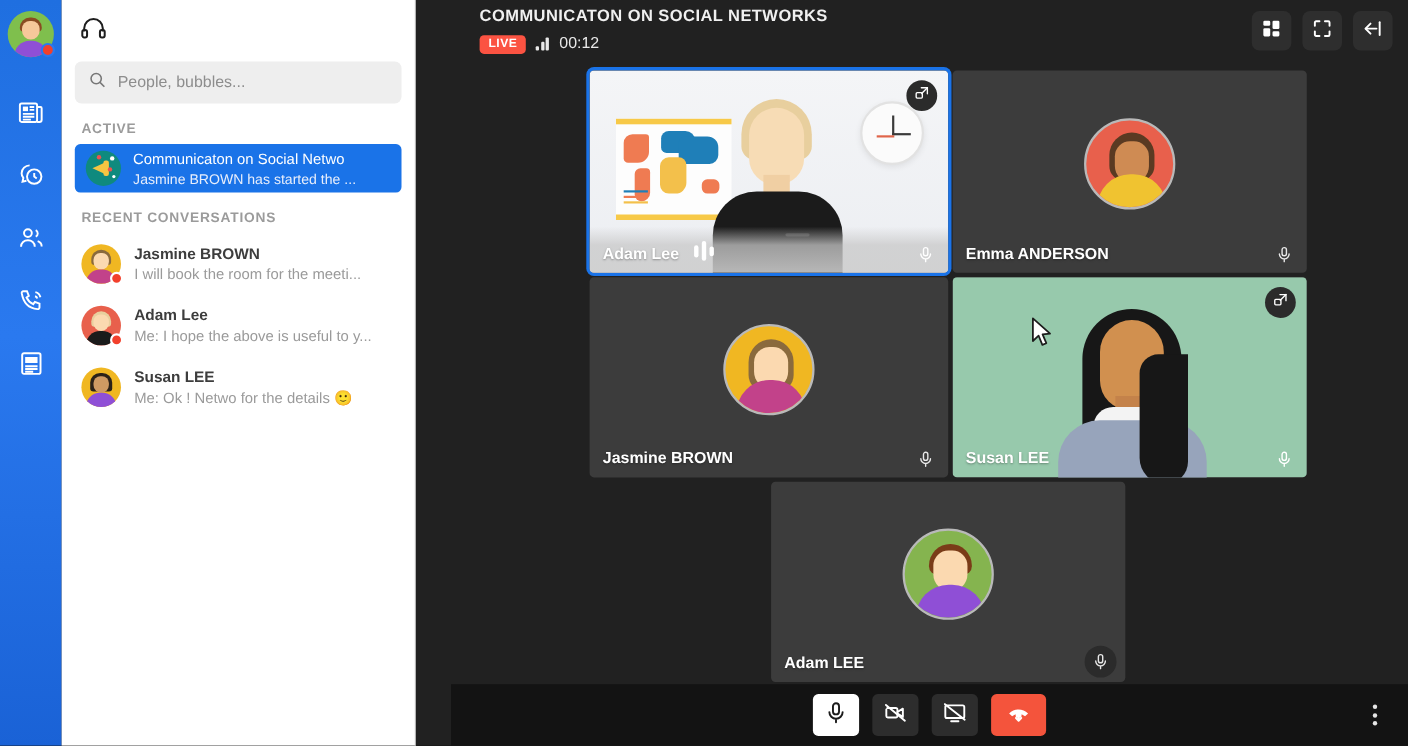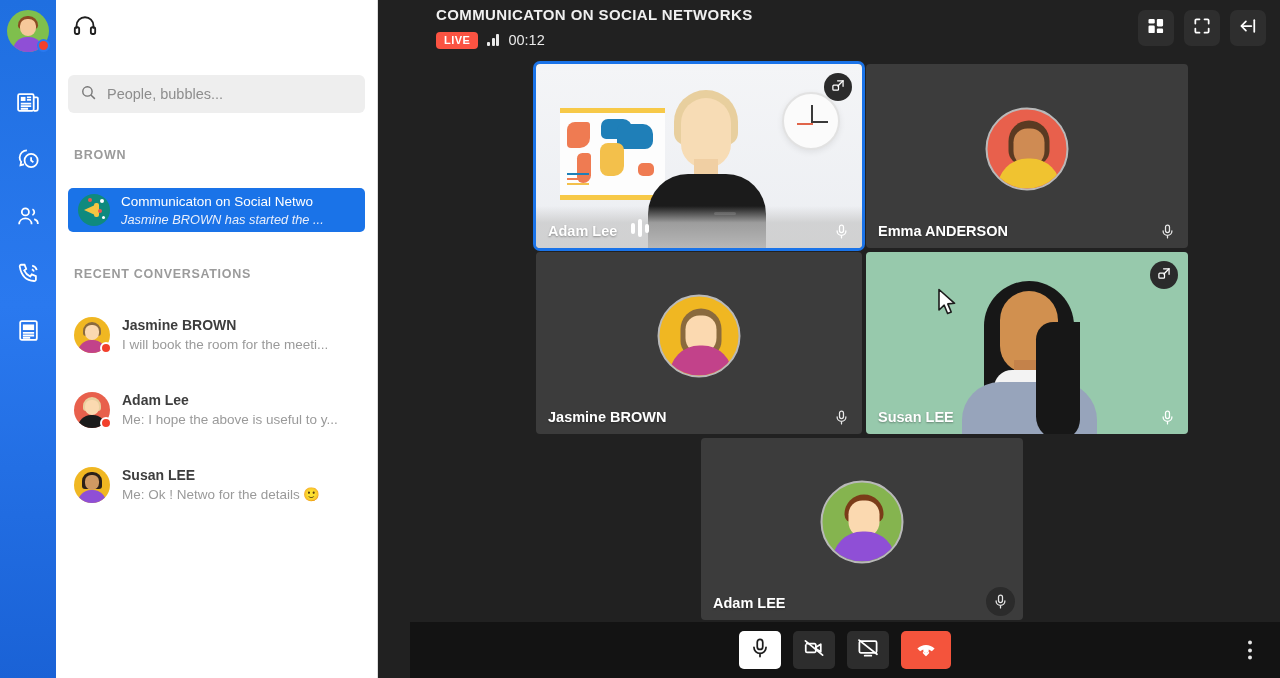--- a/index.html
+++ b/index.html
@@ -44,21 +44,21 @@
   }
   .rail-item {
     width: 56px; height: 57px; display: flex; align-items: center; justify-content: center;
     cursor: pointer;
   }
   .rail-item svg { width: 25px; height: 25px; display: block; }
 
   
   .panel {
     width: 322px; height: 678px; background: #ffffff; flex: 0 0 322px;
-    display: flex; flex-direction: column; border-right: 1px solid #ddd; gap: 19px;
+    display: flex; flex-direction: column; border-right: 1px solid #ddd;
   }
   .panel-top { height: 56px; display: flex; align-items: center; padding: 0 16px; }
   .panel-top svg { width: 26px; height: 26px; }
   .search-wrap { padding: 0 12px; }
   .search {
     height: 38px; background: #eeeeee; border-radius: 6px;
     display: flex; align-items: center; padding: 0 12px; gap: 10px;
   }
   .search svg { width: 17px; height: 17px; flex: 0 0 17px; }
   .search input {
@@ -96,21 +96,21 @@
   .conv-active .ico .s2 { width: 4px; height: 4px; background: #ef5350; left: 10px; top: 4px; }
   .conv-active .ico .s3 { width: 3px; height: 3px; background: #ffffff; left: 24px; top: 22px; }
   .conv-active .ico .s4 { width: 4px; height: 4px; background: #ef5350; left: 20px; top: 15px; }
   .conv-active .txt { min-width: 0; flex: 1; }
   .conv-active .t1 {
     font-size: 13.5px; font-weight: normal; color: #fff;
     white-space: nowrap; overflow: hidden; line-height: 1.45;
   }
   .conv-active .t2 {
     font-size: 12.8px; color: #e8eefb; white-space: nowrap;
-    overflow: hidden; text-overflow: ellipsis; line-height: 1.35; font-style: italic;
+    overflow: hidden; text-overflow: ellipsis; line-height: 1.35;
   }
   .conv-row {
     height: 56px; display: flex; align-items: center; gap: 12px;
     padding: 0 18px; cursor: pointer;
   }
   .av {
     position: relative; width: 36px; height: 36px; border-radius: 50%;
     flex: 0 0 36px; overflow: visible;
   }
   .av .c { position: absolute; inset: 0; border-radius: 50%; overflow: hidden; }
@@ -355,21 +355,21 @@
         <span>
           <svg viewBox="0 0 24 24" fill="none" stroke="#777" stroke-width="2">
             <circle cx="10.5" cy="10.5" r="6.6"></circle>
               <path d="M15.4 15.4L21 21"></path>
           </svg>
         </span>
         <input type="text" placeholder="People, bubbles..." style="">
       </div>
     </div>
 
-    <div class="section-label">BROWN</div>
+    <div class="section-label">ACTIVE</div>
 
     <div class="conv-active">
       <div class="ico">
         <span class="meg"></span>
           <span class="meg2"></span>
         <i class="s1"></i>
           <i class="s2"></i>
           <i class="s3"></i>
           <i class="s4"></i>
       </div>

